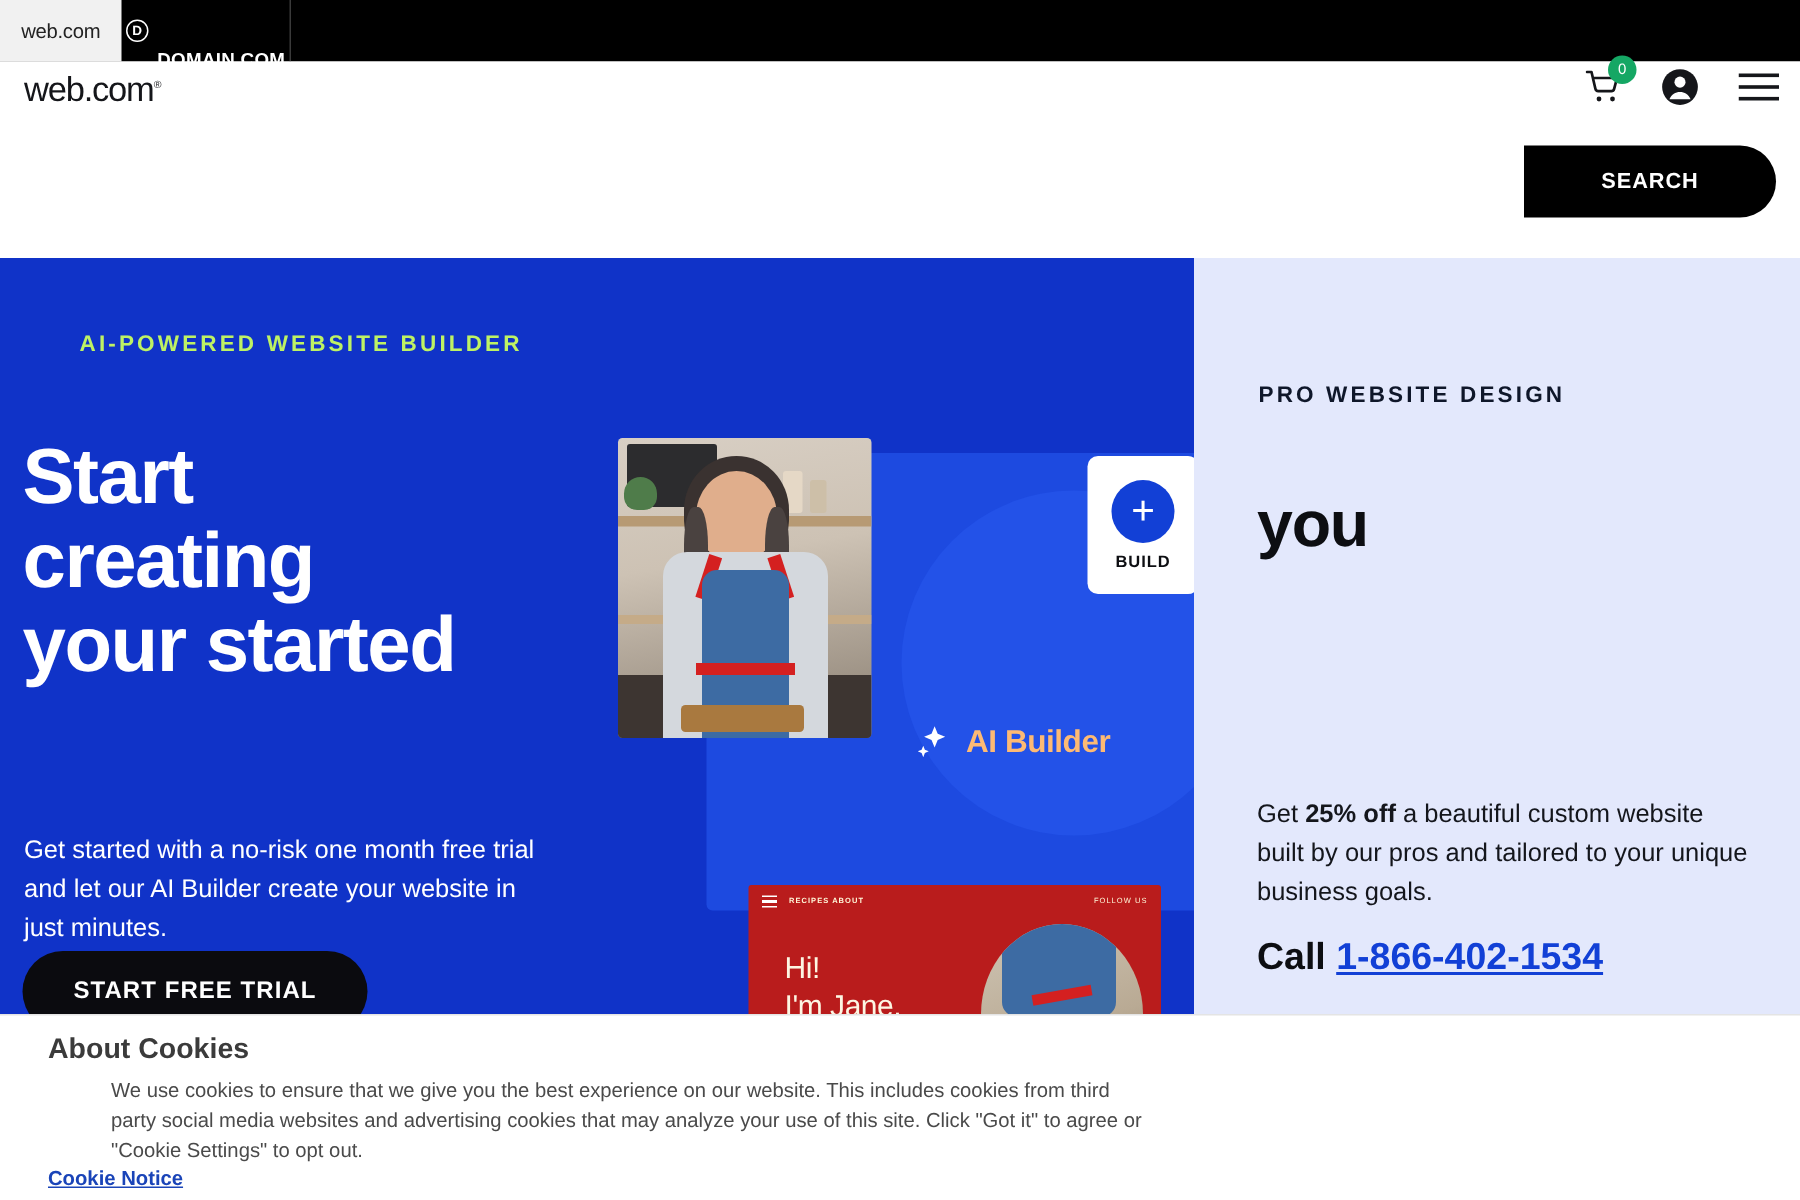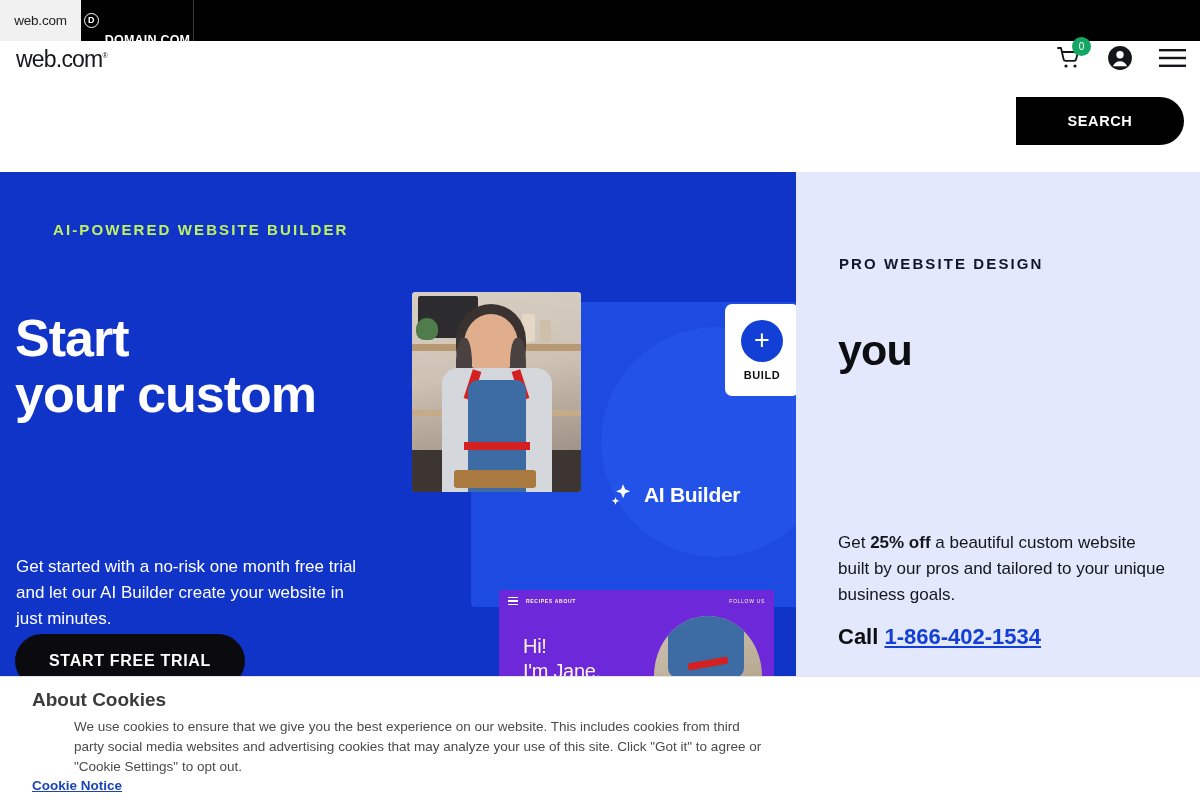--- a/index.html
+++ b/index.html
@@ -96,21 +96,21 @@
     position: absolute; left: 796px; top: 0; width: 404px; height: 628px;
     background: #e3e8fc; overflow: hidden;
   }
   .eyebrow {
     position: absolute; left: 16px; top: 49px;
     color: #bef264; font-size: 15px; font-weight: bold; letter-spacing: 2.1px; margin-left: 37px;
   }
   .hero-h1 {
     position: absolute; left: 15px; top: 118px;
     color: #ffffff; font-size: 52px; font-weight: bold;
-    line-height: 56px; letter-spacing: -1px; margin-top: 20px;
+    line-height: 56px; letter-spacing: -1px;
   }
   .hero-body {
     position: absolute; left: 16px; top: 382px; width: 345px;
     color: #ffffff; font-size: 17px; line-height: 26px;
   }
   .cta-dark {
     position: absolute; left: 15px; top: 462px;
     background: #0b0b0f; color: #ffffff;
     border: none; border-radius: 28px;
     padding: 18px 34px;
@@ -129,21 +129,21 @@
     color: #0d0e12; font-size: 43px; font-weight: bold;
     line-height: 57px; letter-spacing: -0.8px;
   }
   .right-body {
     position: absolute; left: 42px; top: 358px; width: 330px;
     color: #14161c; font-size: 17px; line-height: 26px;
   }
   .right-body b { font-weight: bold; }
   .call-line {
     position: absolute; left: 42px; top: 452px;
-    font-size: 22px; font-weight: bold; color: #0d0e12;
+    font-size: 25px; font-weight: bold; color: #0d0e12;
   }
   .call-line a {
     color: #1240d6; text-decoration: underline; cursor: pointer;
   }
 
   
   .illus { position: absolute; left: 409px; top: 120px; width: 390px; height: 520px; }
   .blue-panel {
     position: absolute; left: 62px; top: 10px; width: 330px; height: 305px;
     background: #1d4ae0; border-radius: 4px;
@@ -226,25 +226,25 @@
   .plus-circle {
     width: 42px; height: 42px; border-radius: 50%; background: #1240d6;
     color: #fff; font-size: 27px; line-height: 40px; text-align: center; font-weight: 300;
   }
   .build-label {
     font-size: 11px; font-weight: bold; color: #0d0e12; letter-spacing: 0.6px;
   }
   .ai-builder {
     position: absolute; left: 200px; top: 190px;
     display: flex; align-items: center; gap: 9px;
-    color: #ffffff; font-size: 21px; font-weight: bold; letter-spacing: -0.3px;
+    color: #fdba74; font-size: 21px; font-weight: bold; letter-spacing: -0.3px;
   }
   .yellow-card {
     position: absolute; left: 90px; top: 298px; width: 275px; height: 170px;
-    background: #6d28d9; border-radius: 2px; overflow: hidden;
+    background: #b91c1c; border-radius: 2px; overflow: hidden;
   }
   .yc-topbar {
     position: absolute; left: 0; top: 0; width: 100%; height: 22px;
     display: flex; align-items: center; padding: 0 9px; gap: 8px;
   }
   .yc-burger { display: flex; flex-direction: column; gap: 2px; }
   .yc-burger span { display: block; width: 10px; height: 1.6px; background: #ffffff; }
   .yc-nav { font-size: 5px; color: #fff6d8; letter-spacing: 0.7px; font-weight: bold; }
   .yc-right { margin-left: auto; font-size: 5px; color: #fff6d8; letter-spacing: 0.7px; }
   .yc-head {
@@ -353,21 +353,22 @@
   <div class="searchrow">
     <button class="searchbtn">SEARCH</button>
   </div>
 
   <div class="hero">
 
     <div class="hero-left">
       <div class="eyebrow">AI-POWERED WEBSITE BUILDER</div>
       <div class="hero-h1">
         <div>Start</div>
-        <div>your custom</div>
+        <div>creating</div>
+        <div>your started</div>
       </div>
       <div class="hero-body">Get started with a no-risk one month free trial and let our AI Builder create your website in just minutes.</div>
       <button class="cta-dark">START FREE TRIAL</button>
 
       <div class="illus">
         <div class="blue-panel">
           <div class="blue-blob"></div>
         </div>
 
         <div class="photo-card">

